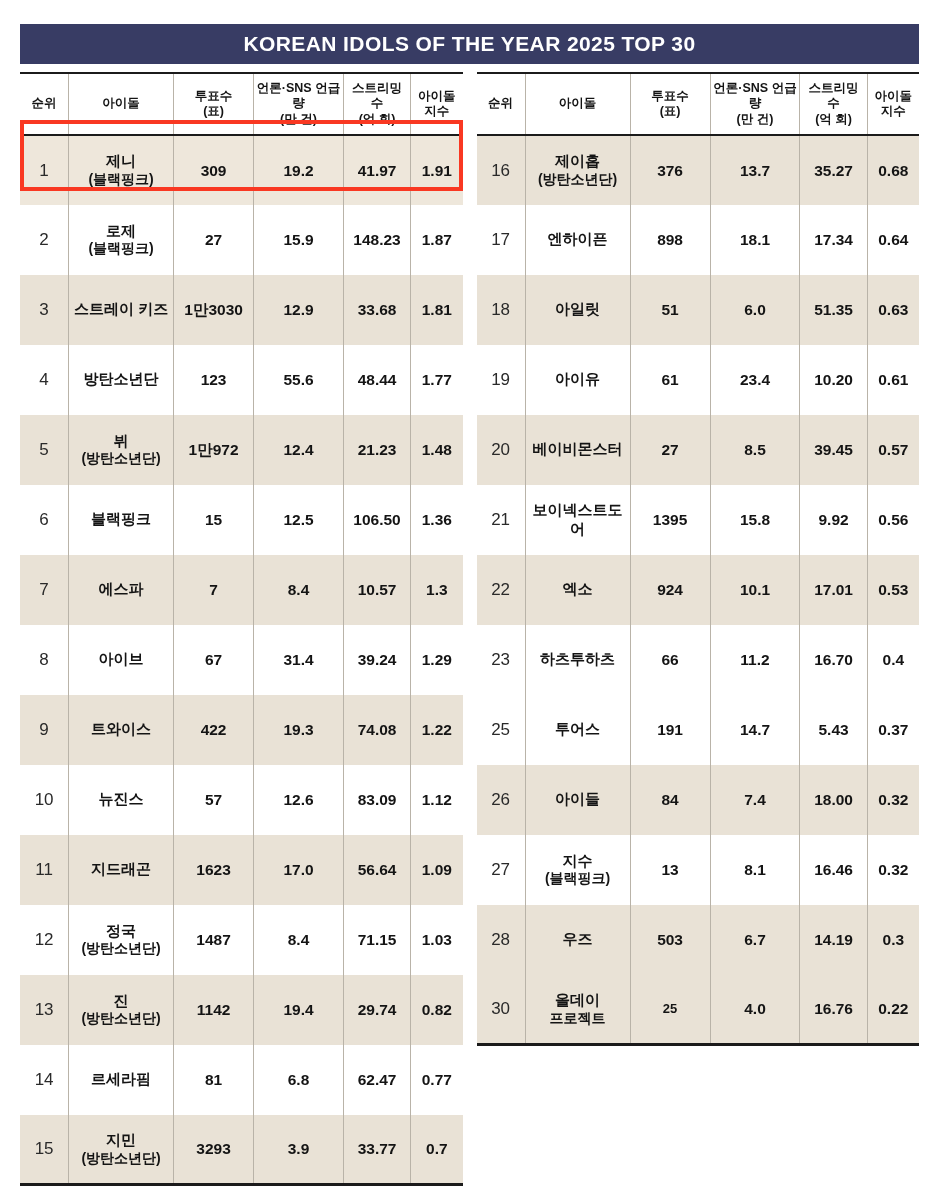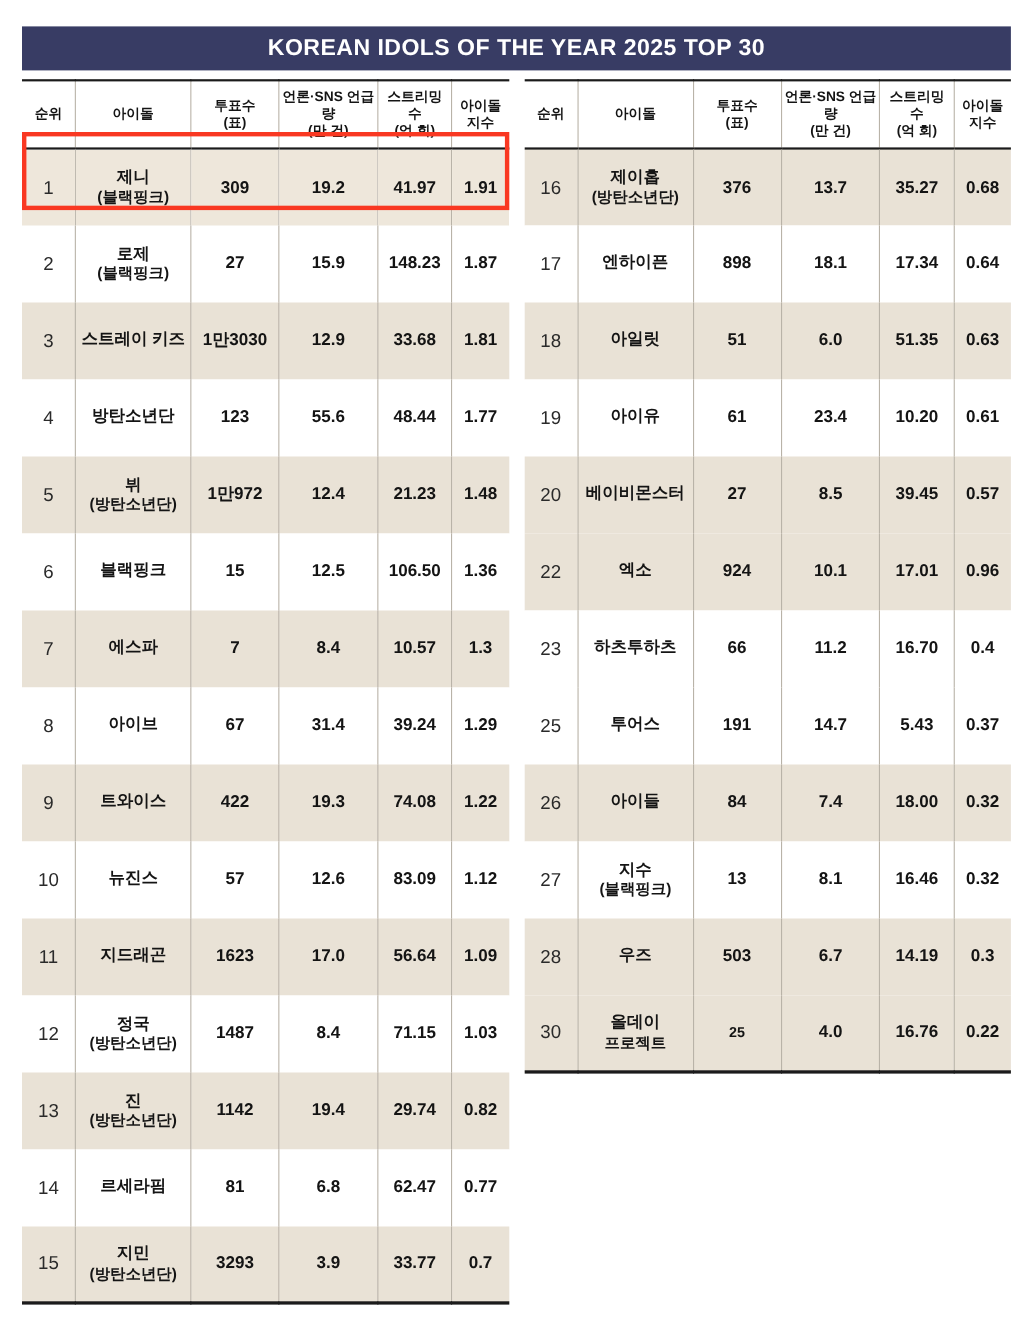--- a/index.html
+++ b/index.html
@@ -398,29 +398,39 @@
             <tr class="shade">
               <td class="rank-cell">20</td>
               <td class="idol-cell">
                 <span class="idol-main">베이비몬스터</span>
               </td>
               <td class="num-cell">27</td>
               <td class="num-cell">8.5</td>
               <td class="num-cell">39.45</td>
               <td class="num-cell">0.57</td>
             </tr>
+            <tr class="plain">
+              <td class="rank-cell">21</td>
+              <td class="idol-cell">
+                <span class="idol-main">보이넥스트도어</span>
+              </td>
+              <td class="num-cell">1395</td>
+              <td class="num-cell">15.8</td>
+              <td class="num-cell">9.92</td>
+              <td class="num-cell">0.56</td>
+            </tr>
             <tr class="shade">
               <td class="rank-cell">22</td>
               <td class="idol-cell">
                 <span class="idol-main">엑소</span>
               </td>
               <td class="num-cell">924</td>
               <td class="num-cell">10.1</td>
               <td class="num-cell">17.01</td>
-              <td class="num-cell">0.96</td>
+              <td class="num-cell">0.53</td>
             </tr>
             <tr class="plain">
               <td class="rank-cell">23</td>
               <td class="idol-cell">
                 <span class="idol-main">하츠투하츠</span>
               </td>
               <td class="num-cell">66</td>
               <td class="num-cell">11.2</td>
               <td class="num-cell">16.70</td>
               <td class="num-cell">0.4</td>

